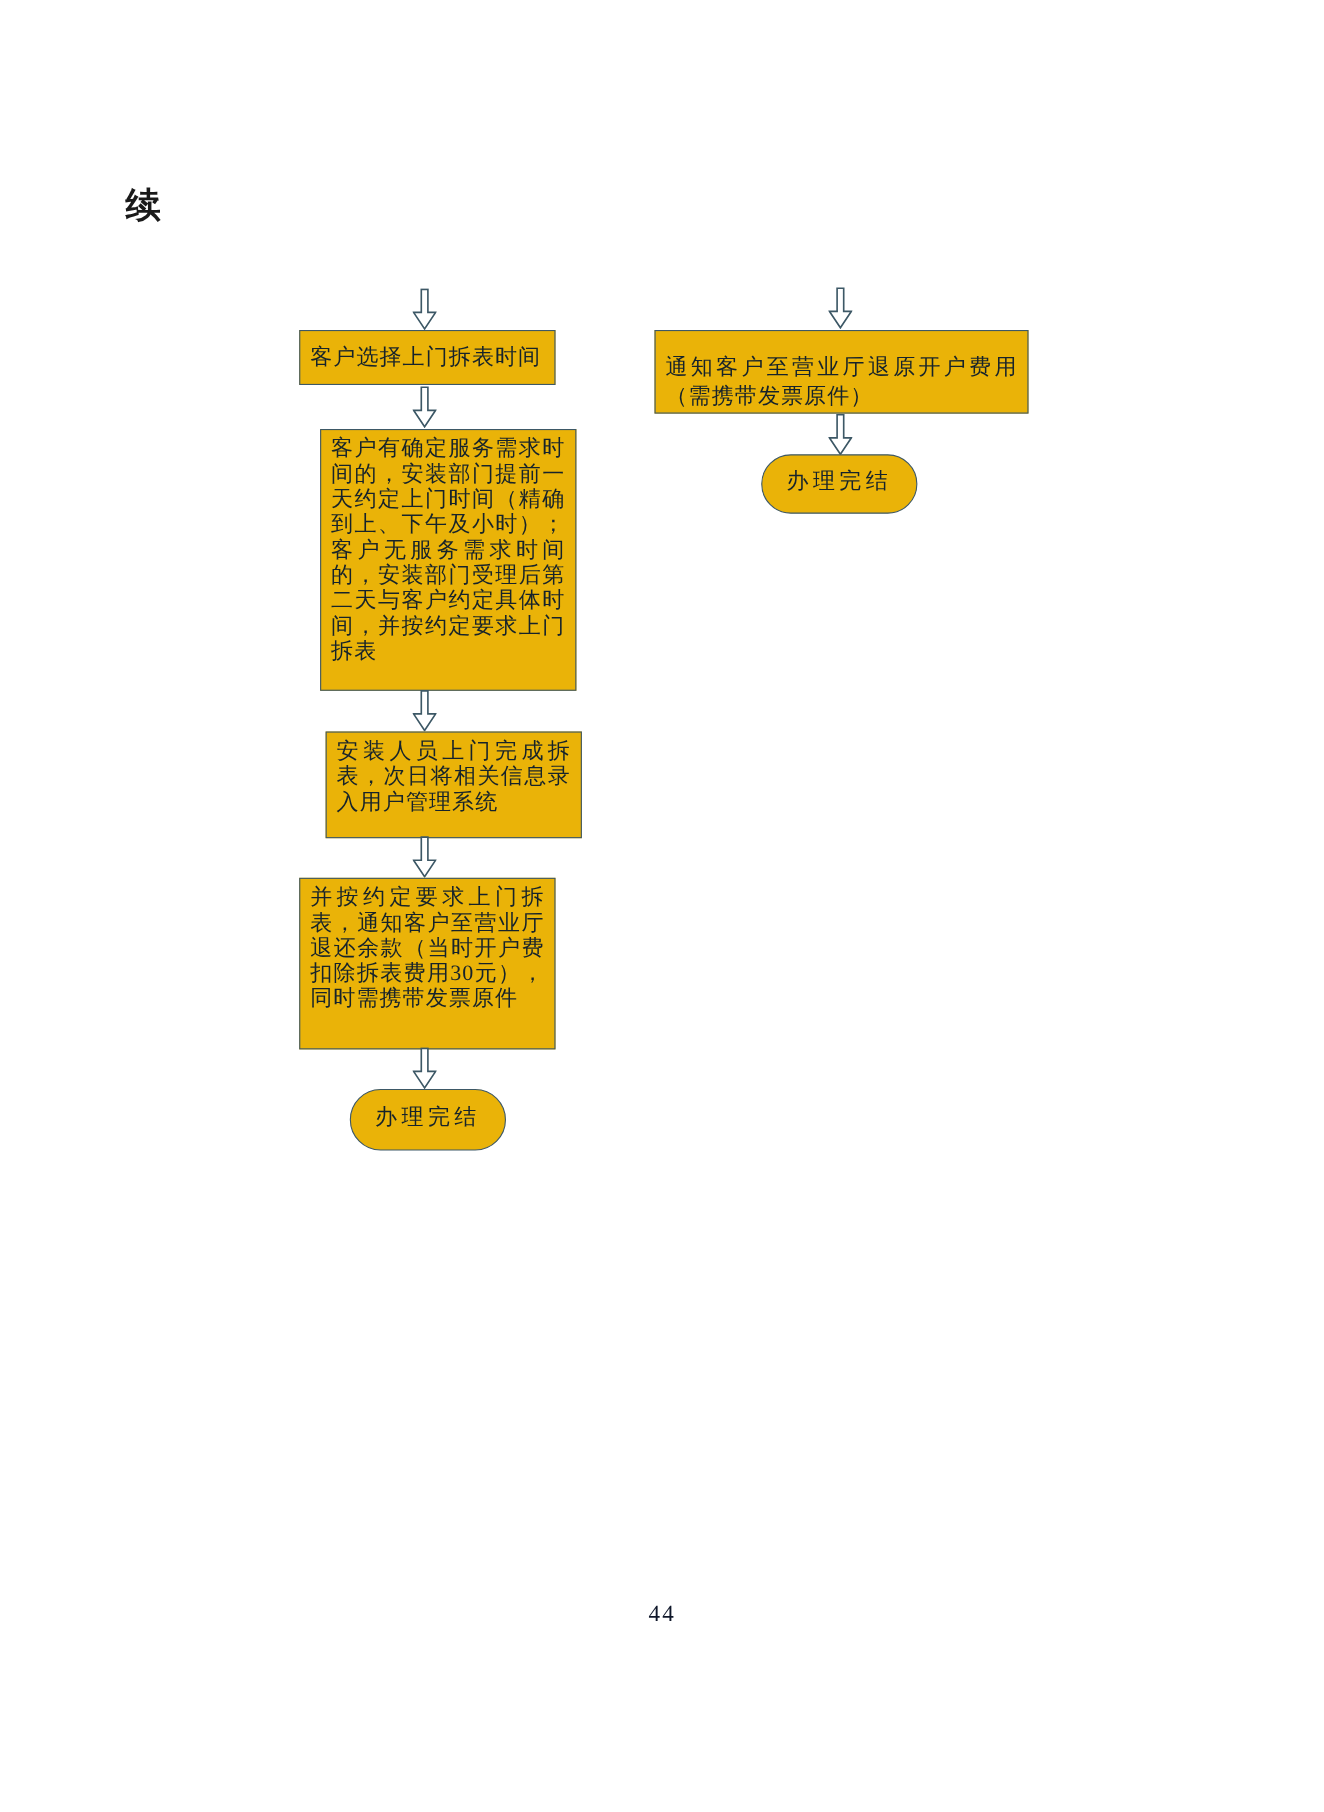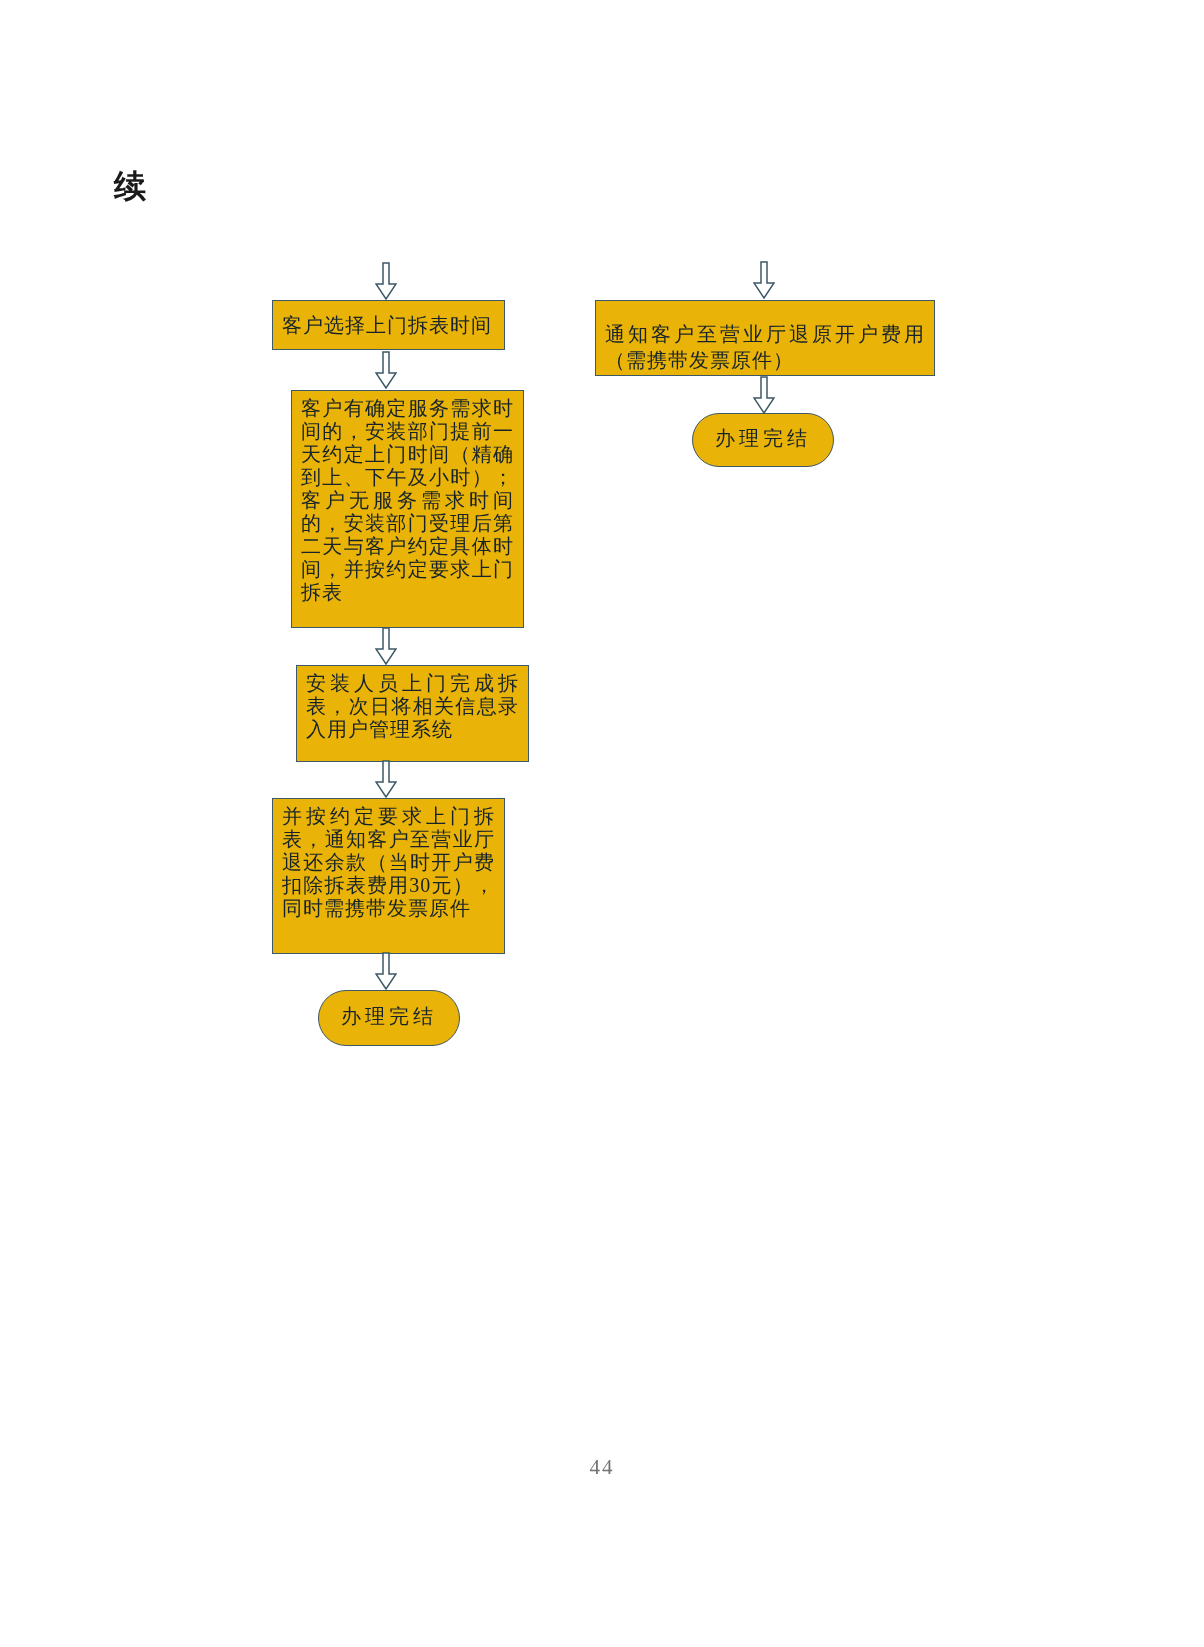--- a/index.html
+++ b/index.html
@@ -76,21 +76,21 @@
   .a-r1 { left: 753px; top: 261px; }
   .a-r2 { left: 753px; top: 376px; }
   .page-number {
     position: absolute;
     left: 0;
     right: 0;
     top: 1455px;
     text-align: center;
     font-family: "Liberation Serif", serif;
     font-size: 21px;
-    color: #737373;
+    color: #0f172a;
     letter-spacing: 2px;
   }
 </style>
 </head>
 <body>
 
 <div class="page">
 
   <div class="continued">续</div>
 

